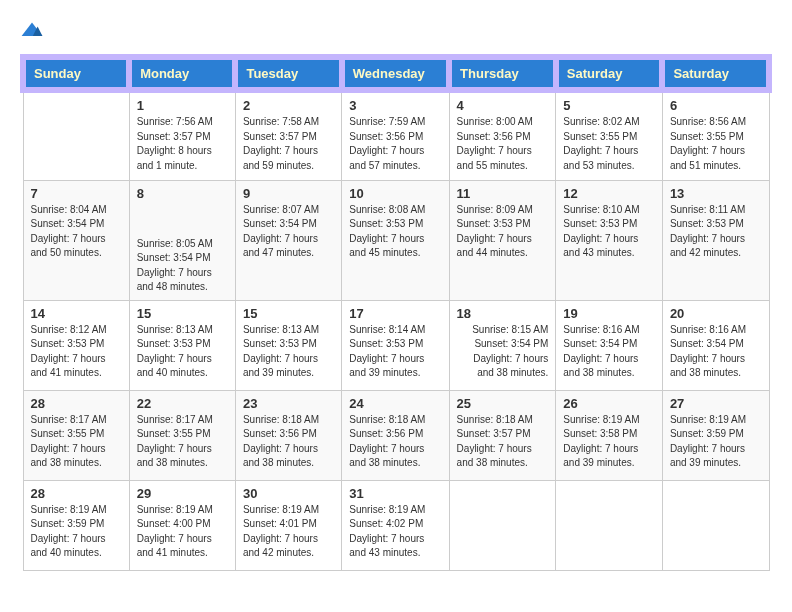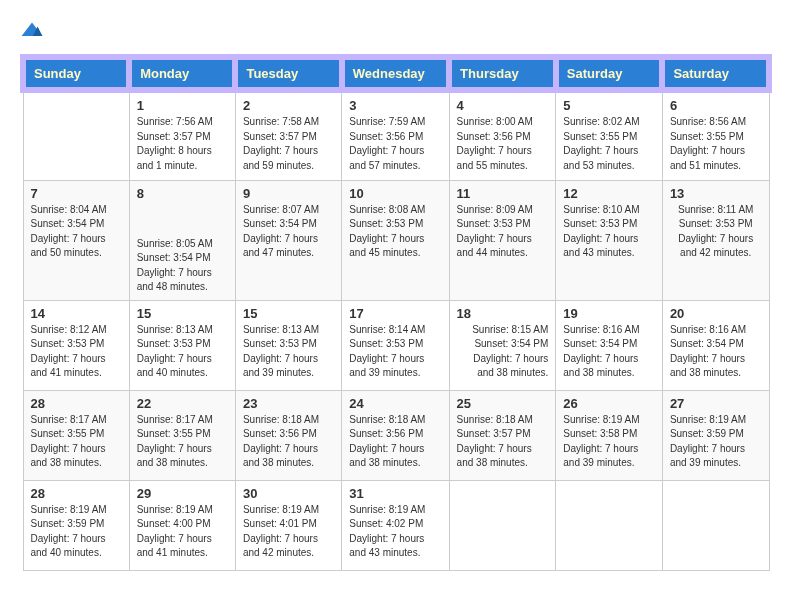--- a/index.html
+++ b/index.html
@@ -195,21 +195,21 @@
         </td>
         <td>
           <span class="day-number">12</span>
           <div class="day-info" style="white-space: pre-line;">Sunrise: 8:10 AM
 Sunset: 3:53 PM
 Daylight: 7 hours
 and 43 minutes.</div>
         </td>
         <td>
           <span class="day-number">13</span>
-          <div class="day-info" style="white-space: pre-line; text-align: center;">Sunrise: 8:11 AM
+          <div class="day-info" style="white-space: pre-line;">Sunrise: 8:11 AM
 Sunset: 3:53 PM
 Daylight: 7 hours
 and 42 minutes.</div>
         </td>
       </tr>
       <tr>
         <td>
           <span class="day-number">14</span>
           <div class="day-info" style="white-space: pre-line;">Sunrise: 8:12 AM
 Sunset: 3:53 PM

